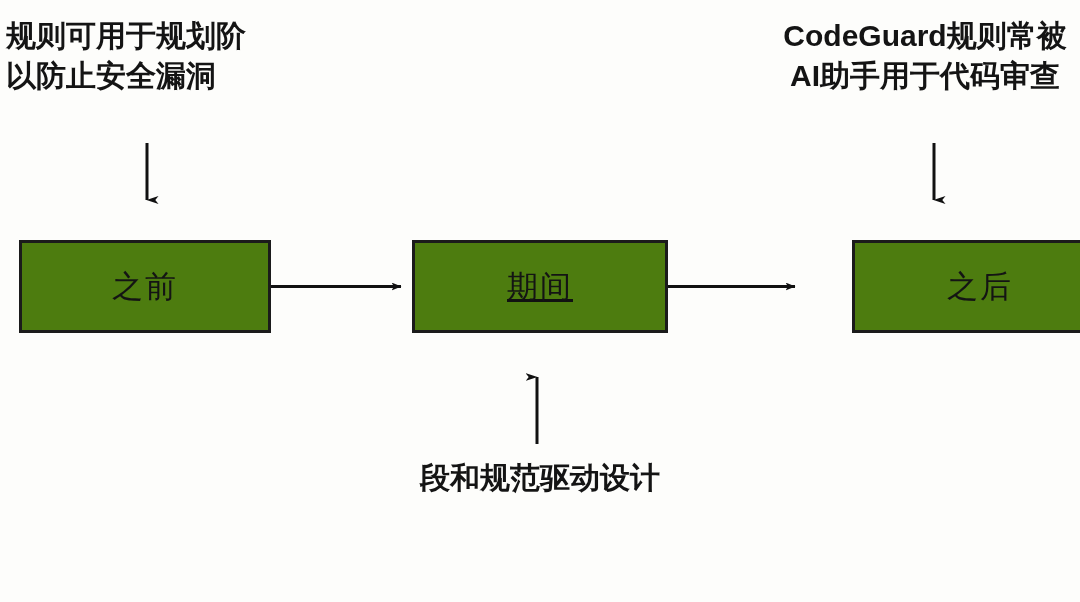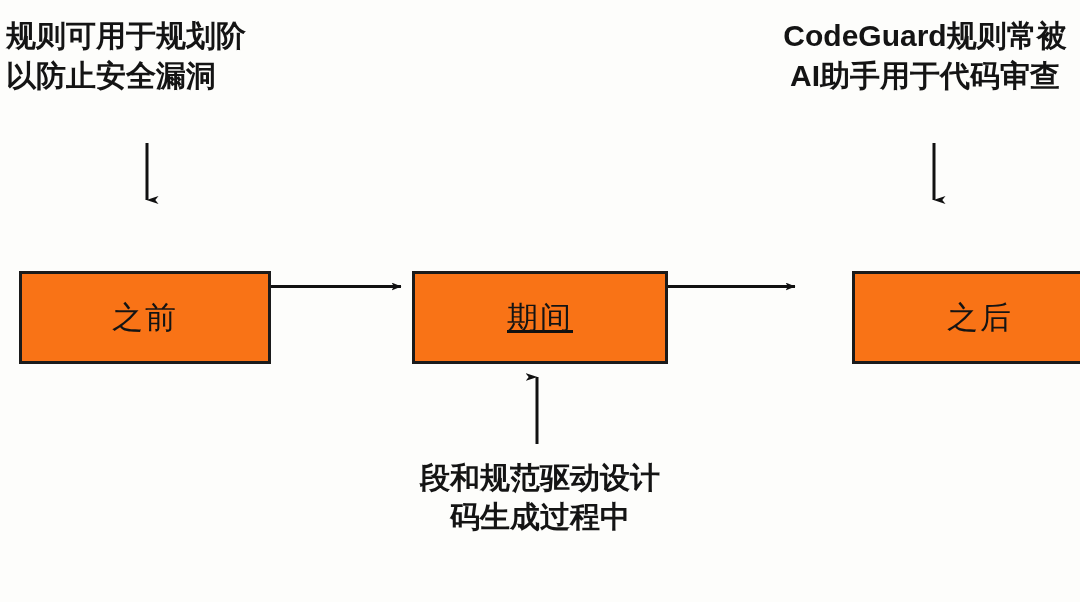--- a/index.html
+++ b/index.html
@@ -49,28 +49,27 @@
     top: 458px;
     width: 400px;
     text-align: center;
     line-height: 39px;
   }
 
   
   .stage-box {
     position: absolute;
     border: 3px solid #1b1b1b;
-    background: #f97316;
+    background: #4d7c0f;
     box-sizing: border-box;
     display: flex;
     align-items: center;
     justify-content: center;
     top: 240px;
     height: 93px;
-    margin-top: 31px;
   }
   .stage-box .stage-label {
     font-size: 31px;
     font-weight: 400;
     color: #141414;
     letter-spacing: 2px;
   }
   #box-before  { left: 19px;  width: 252px; }
   #box-during  { left: 412px; width: 256px; text-decoration: underline; }
   #box-after   { left: 852px; width: 256px; }
@@ -131,16 +130,15 @@
   <div class="stage-box" id="box-during">
     <span class="stage-label">期间</span>
   </div>
 
   <div class="stage-box" id="box-after">
     <span class="stage-label">之后</span>
   </div>
 
   <div class="note" id="note-during">
     <span class="line">段和规范驱动设计</span>
-    <span class="line">码生成过程中</span>
   </div>
 
 </div>
 
 </body></html>

